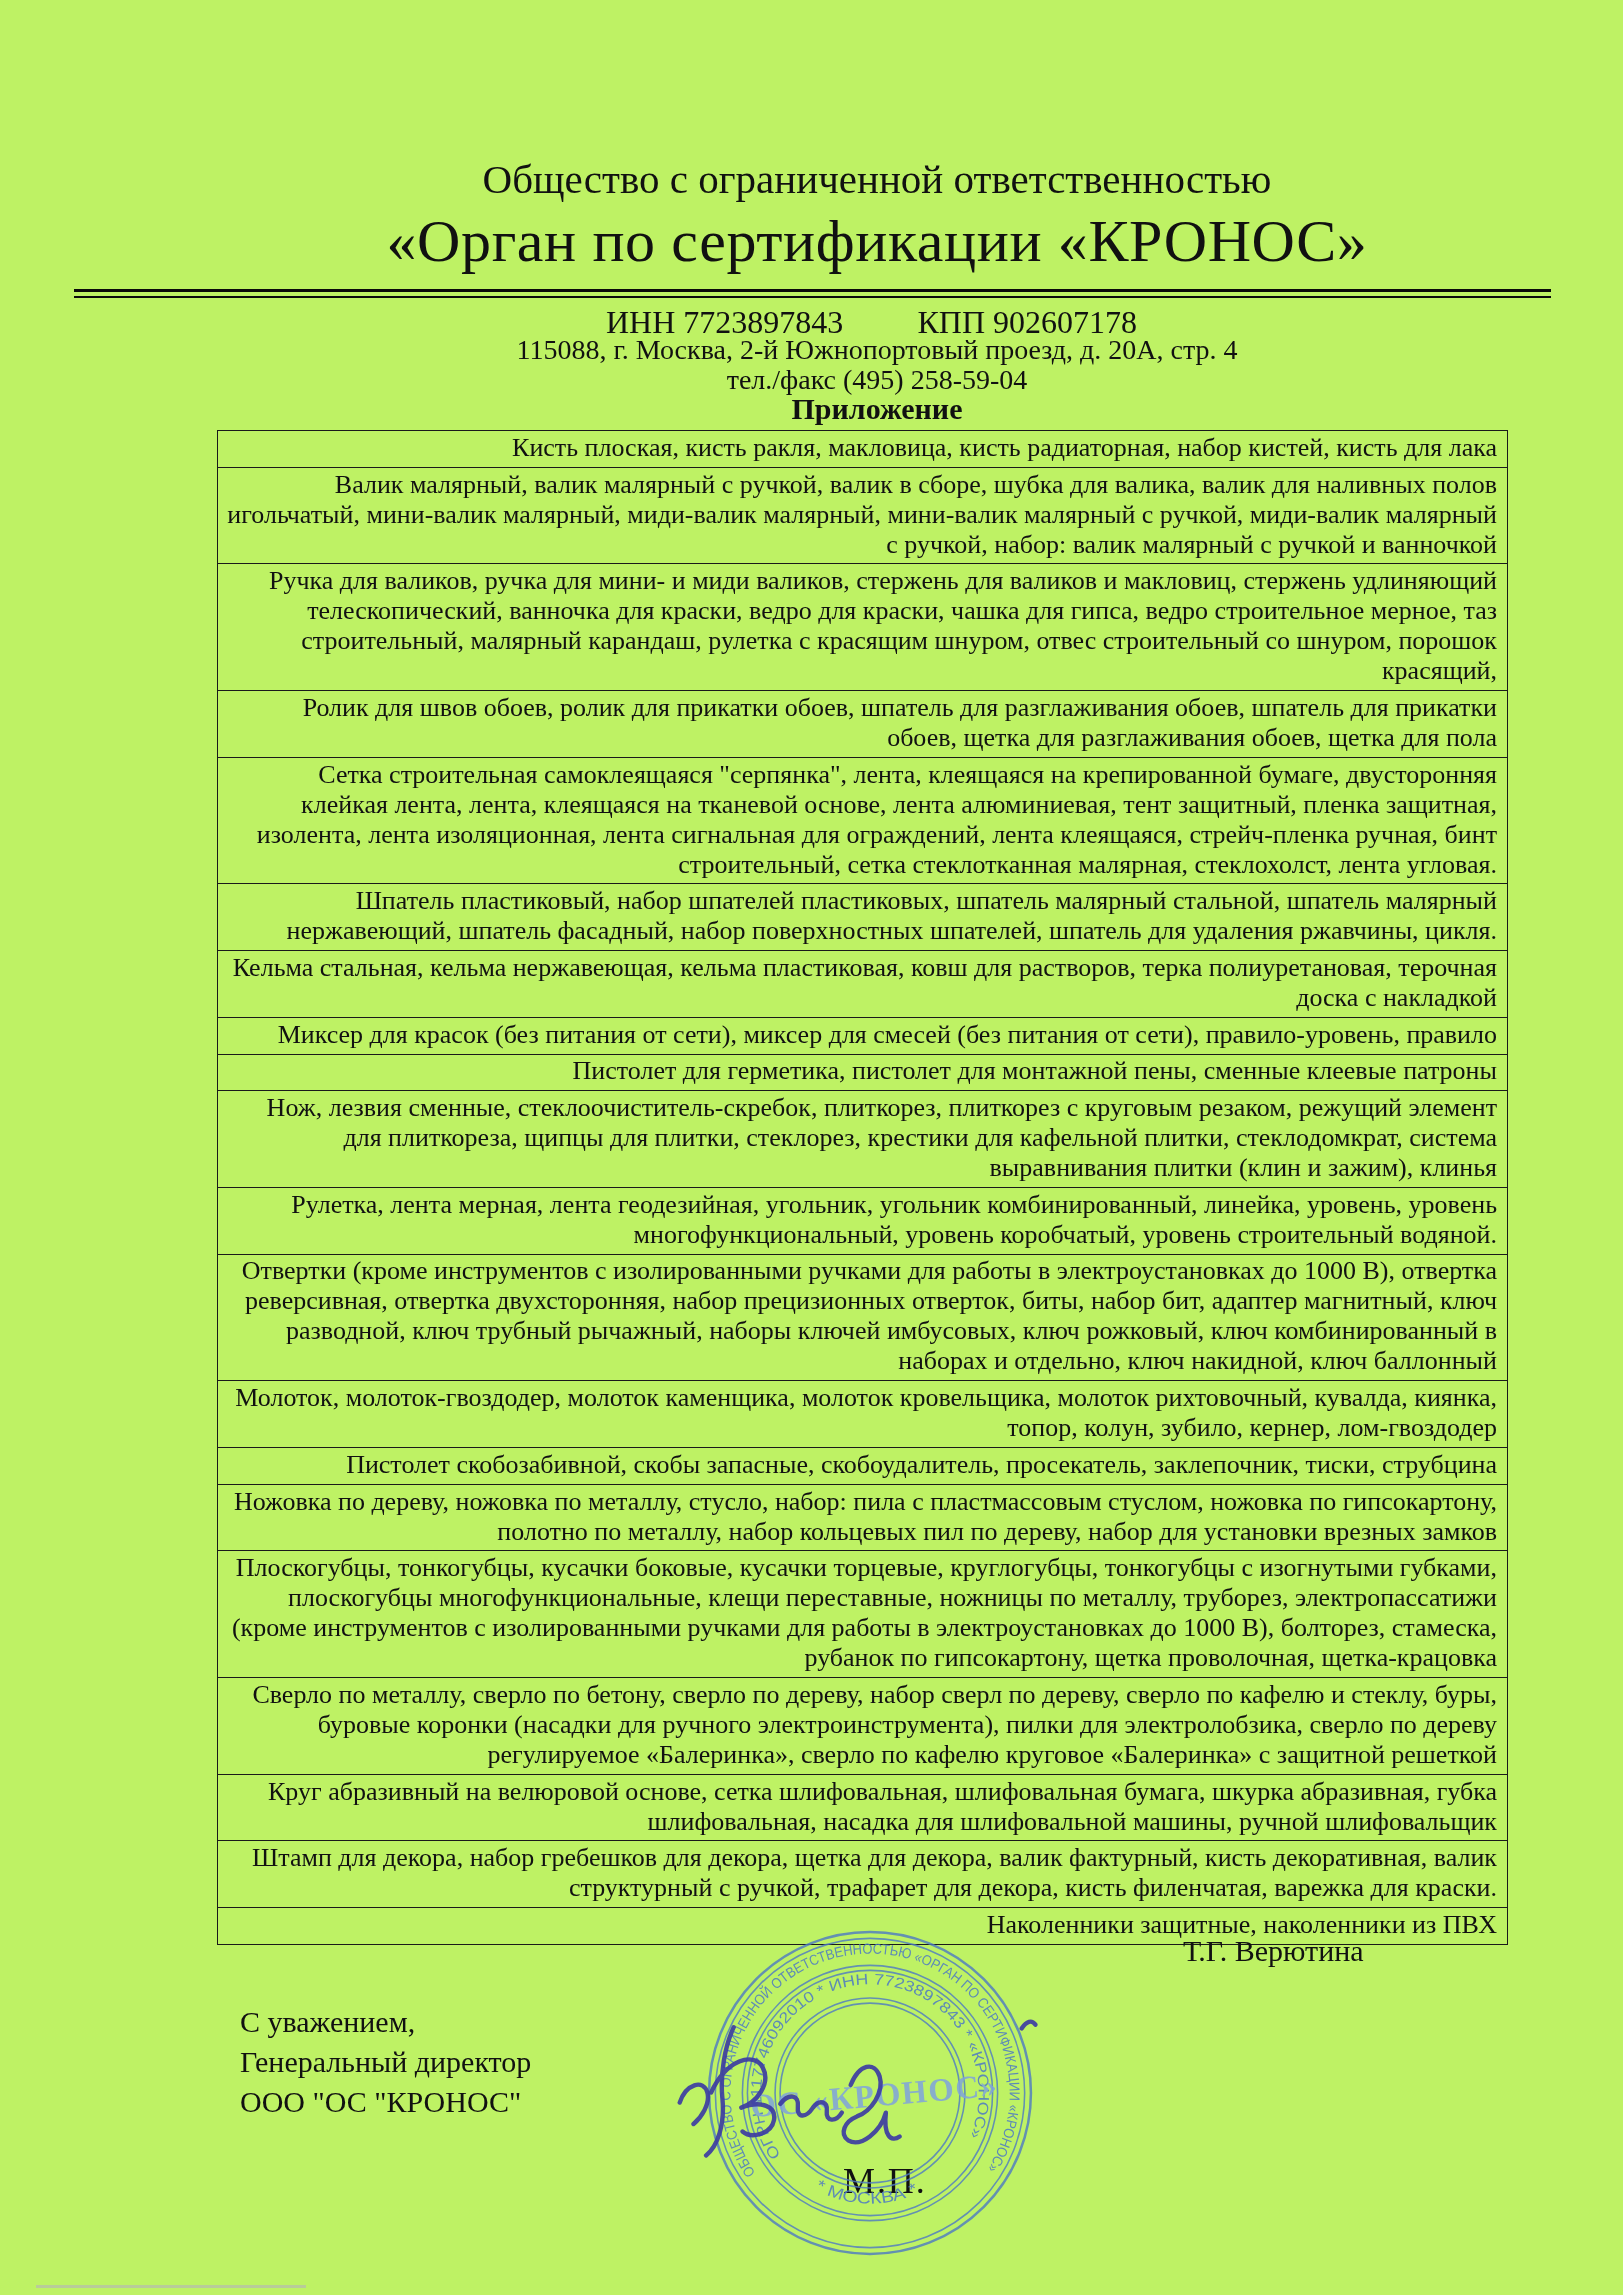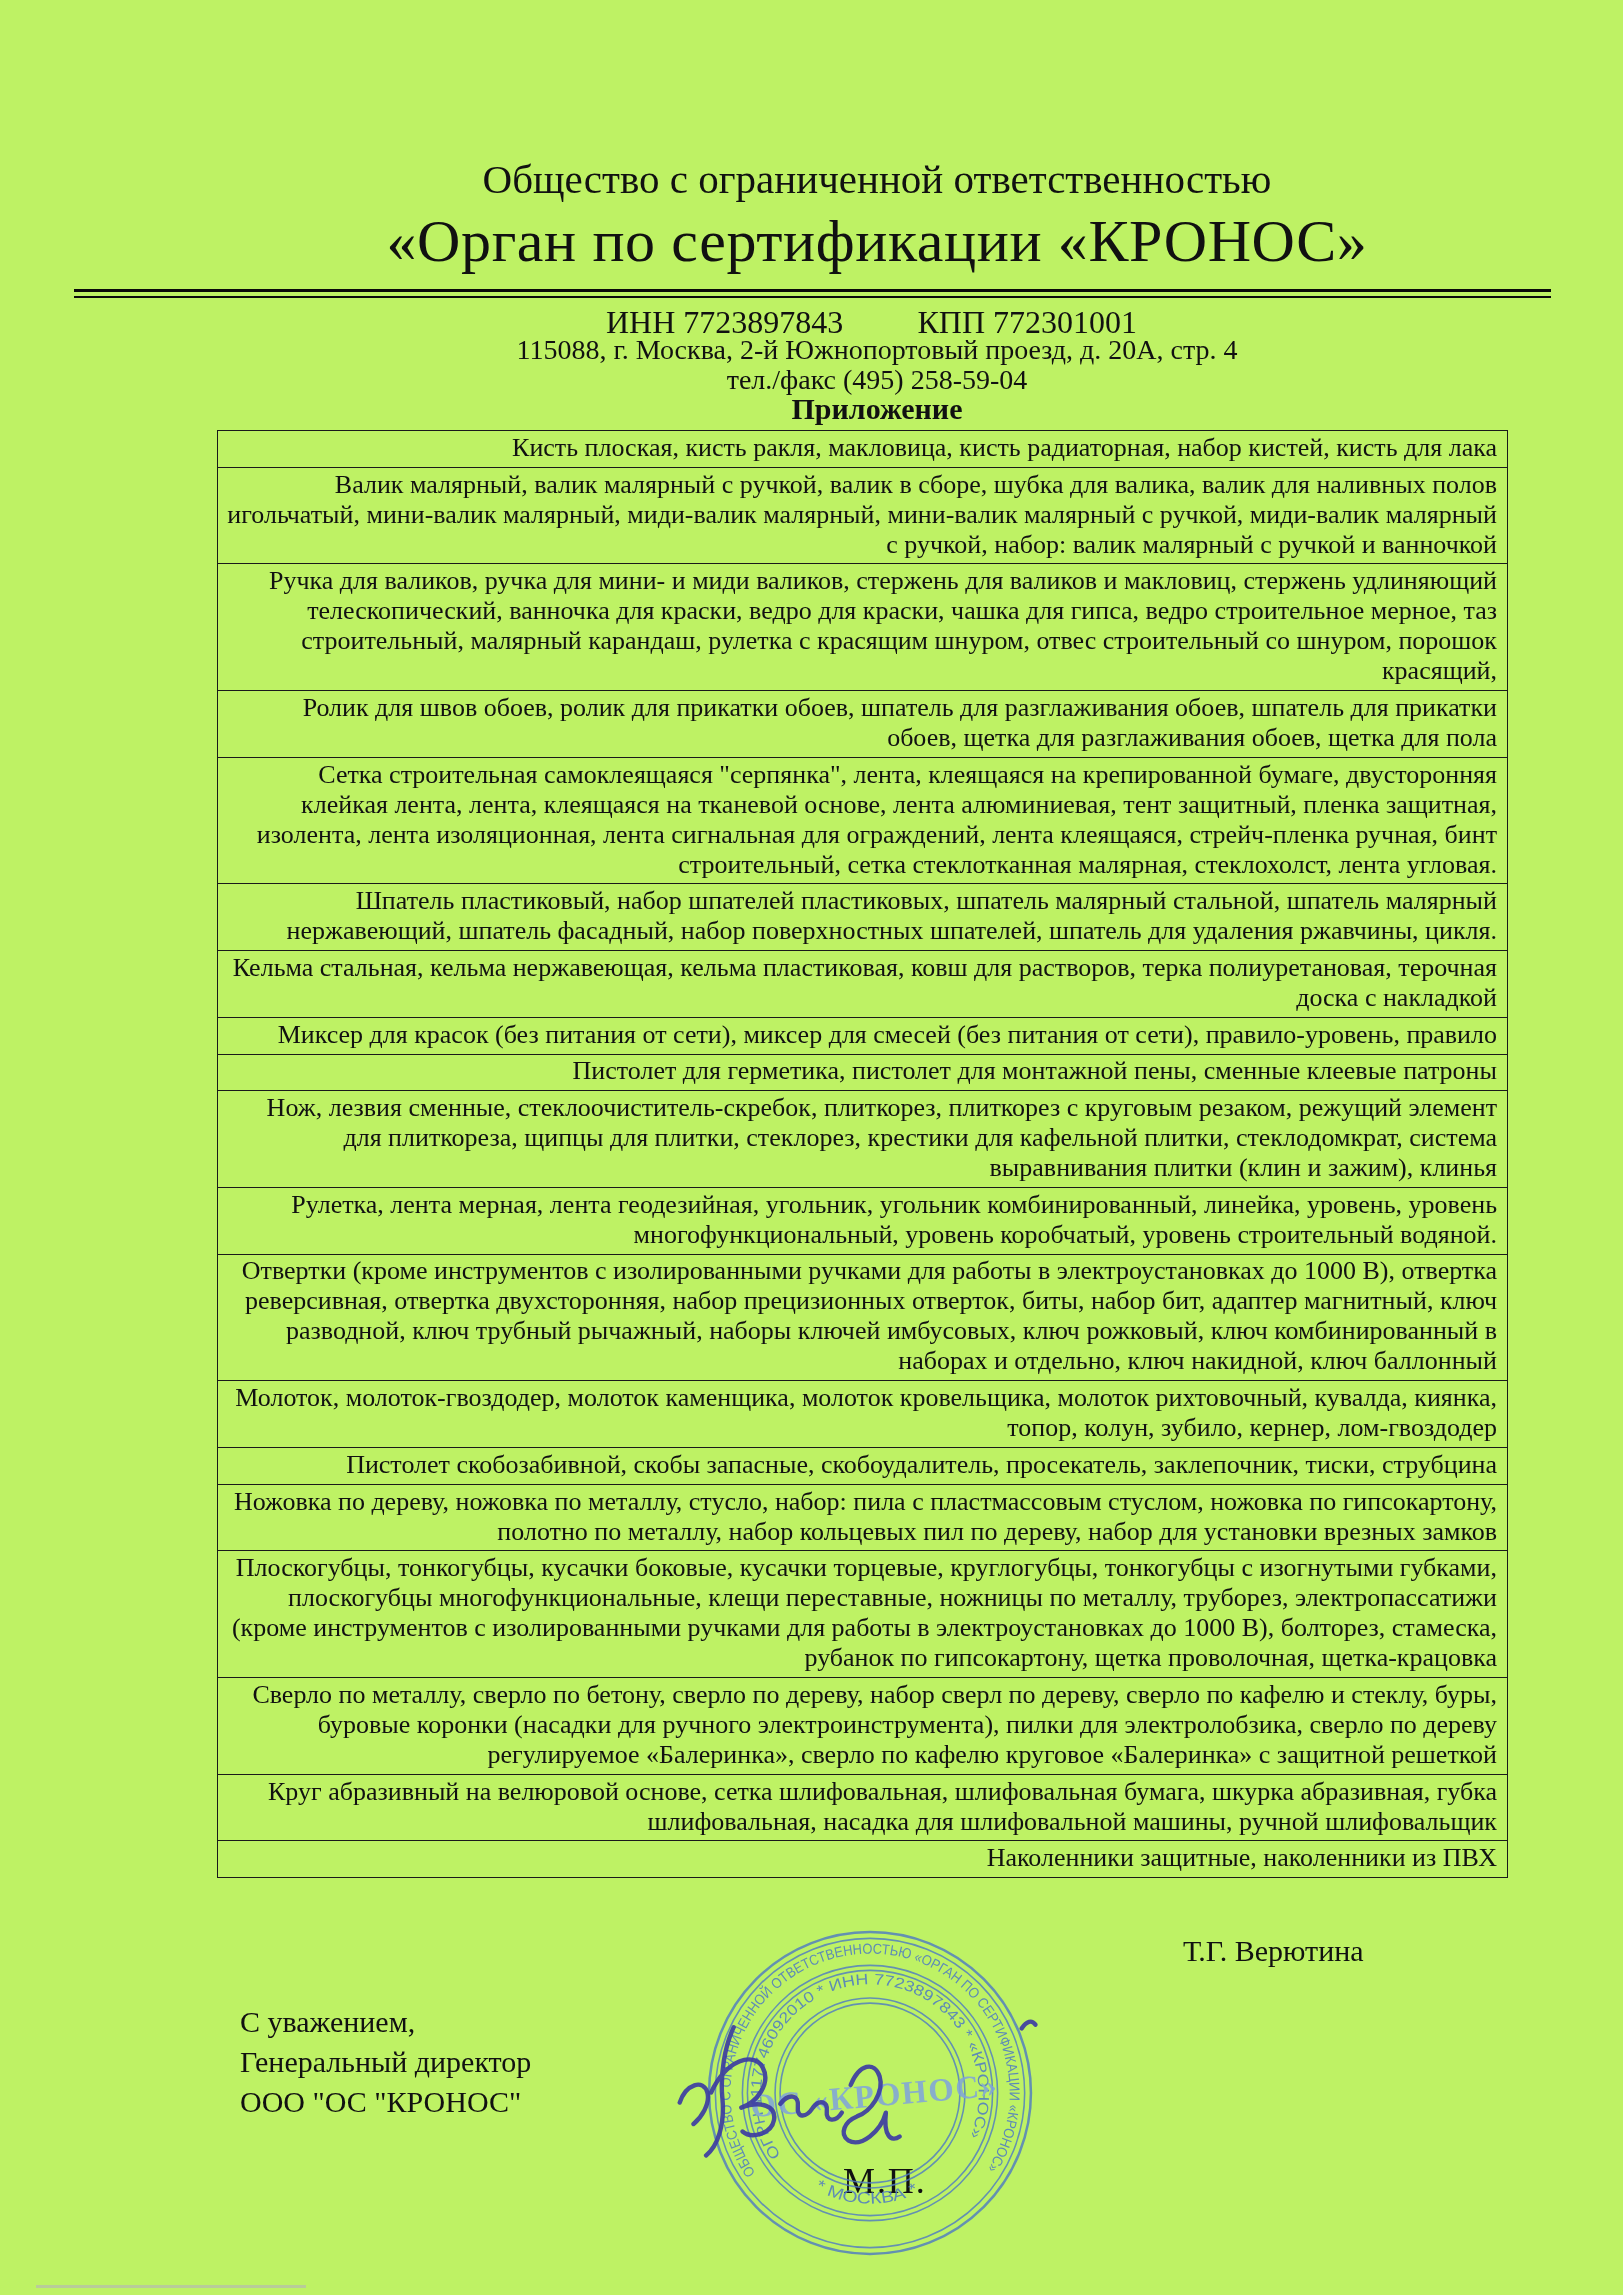--- a/index.html
+++ b/index.html
@@ -42,21 +42,21 @@
 </head>
 <body>
 
 <div class="page">
 
   <div class="hline org-type">Общество с ограниченной ответственностью</div>
   <div class="hline org-name">«Орган по сертификации «КРОНОС»</div>
   <div class="rule"></div>
   <div class="inn-row">
     <span>ИНН 7723897843</span>
-    <span>КПП 772301001</span>
+    <span>КПП 902607178</span>
   </div>
   <div class="hline addr">115088, г. Москва, 2-й Южнопортовый проезд, д. 20А, стр. 4</div>
   <div class="hline phone">тел./факс (495) 258-59-04</div>
   <div class="hline annex">Приложение</div>
 
   <div class="doc-table">
     <div class="trow">Кисть плоская, кисть ракля, макловица, кисть радиаторная, набор кистей, кисть для лака</div>
     <div class="trow">Валик малярный, валик малярный с ручкой, валик в сборе, шубка для валика, валик для наливных полов игольчатый, мини-валик малярный, миди-валик малярный, мини-валик малярный с ручкой, миди-валик малярный с ручкой, набор: валик малярный с ручкой и ванночкой</div>
     <div class="trow">Ручка для валиков, ручка для мини- и миди валиков, стержень для валиков и макловиц, стержень удлиняющий телескопический, ванночка для краски, ведро для краски, чашка для гипса, ведро строительное мерное, таз строительный, малярный карандаш, рулетка с красящим шнуром, отвес строительный со шнуром, порошок красящий,</div>
     <div class="trow">Ролик для швов обоев, ролик для прикатки обоев, шпатель для разглаживания обоев, шпатель для прикатки обоев, щетка для разглаживания обоев, щетка для пола</div>
@@ -67,20 +67,21 @@
     <div class="trow">Пистолет для герметика, пистолет для монтажной пены, сменные клеевые патроны</div>
     <div class="trow">Нож, лезвия сменные, стеклоочиститель-скребок, плиткорез, плиткорез с круговым резаком, режущий элемент для плиткореза, щипцы для плитки, стеклорез, крестики для кафельной плитки, стеклодомкрат, система выравнивания плитки (клин и зажим), клинья</div>
     <div class="trow">Рулетка, лента мерная, лента геодезийная, угольник, угольник комбинированный, линейка, уровень, уровень многофункциональный, уровень коробчатый, уровень строительный водяной.</div>
     <div class="trow">Отвертки (кроме инструментов с изолированными ручками для работы в электроустановках до 1000 В), отвертка реверсивная, отвертка двухсторонняя, набор прецизионных отверток, биты, набор бит, адаптер магнитный, ключ разводной, ключ трубный рычажный, наборы ключей имбусовых, ключ рожковый, ключ комбинированный в наборах и отдельно, ключ накидной, ключ баллонный</div>
     <div class="trow">Молоток, молоток-гвоздодер, молоток каменщика, молоток кровельщика, молоток рихтовочный, кувалда, киянка, топор, колун, зубило, кернер, лом-гвоздодер</div>
     <div class="trow">Пистолет скобозабивной, скобы запасные, скобоудалитель, просекатель, заклепочник, тиски, струбцина</div>
     <div class="trow">Ножовка по дереву, ножовка по металлу, стусло, набор: пила с пластмассовым стуслом, ножовка по гипсокартону, полотно по металлу, набор кольцевых пил по дереву, набор для установки врезных замков</div>
     <div class="trow">Плоскогубцы, тонкогубцы, кусачки боковые, кусачки торцевые, круглогубцы, тонкогубцы с изогнутыми губками, плоскогубцы многофункциональные, клещи переставные, ножницы по металлу, труборез, электропассатижи (кроме инструментов с изолированными ручками для работы в электроустановках до 1000 В), болторез, стамеска, рубанок по гипсокартону, щетка проволочная, щетка-крацовка</div>
     <div class="trow">Сверло по металлу, сверло по бетону, сверло по дереву, набор сверл по дереву, сверло по кафелю и стеклу, буры, буровые коронки (насадки для ручного электроинструмента), пилки для электролобзика, сверло по дереву регулируемое «Балеринка», сверло по кафелю круговое «Балеринка» с защитной решеткой</div>
     <div class="trow">Круг абразивный на велюровой основе, сетка шлифовальная, шлифовальная бумага, шкурка абразивная, губка шлифовальная, насадка для шлифовальной машины, ручной шлифовальщик</div>
+    <div class="trow">Штамп для декора, набор гребешков для декора, щетка для декора, валик фактурный, кисть декоративная, валик структурный с ручкой, трафарет для декора, кисть филенчатая, варежка для краски.</div>
     <div class="trow">Наколенники защитные, наколенники из ПВХ</div>
   </div>
 
   <div class="sig-block">
     <div>С уважением,</div>
     <div>Генеральный директор</div>
     <div>ООО "ОС "КРОНОС"</div>
   </div>
   <div class="signer-name">Т.Г. Верютина</div>
   <div class="mp">М.П.</div>

